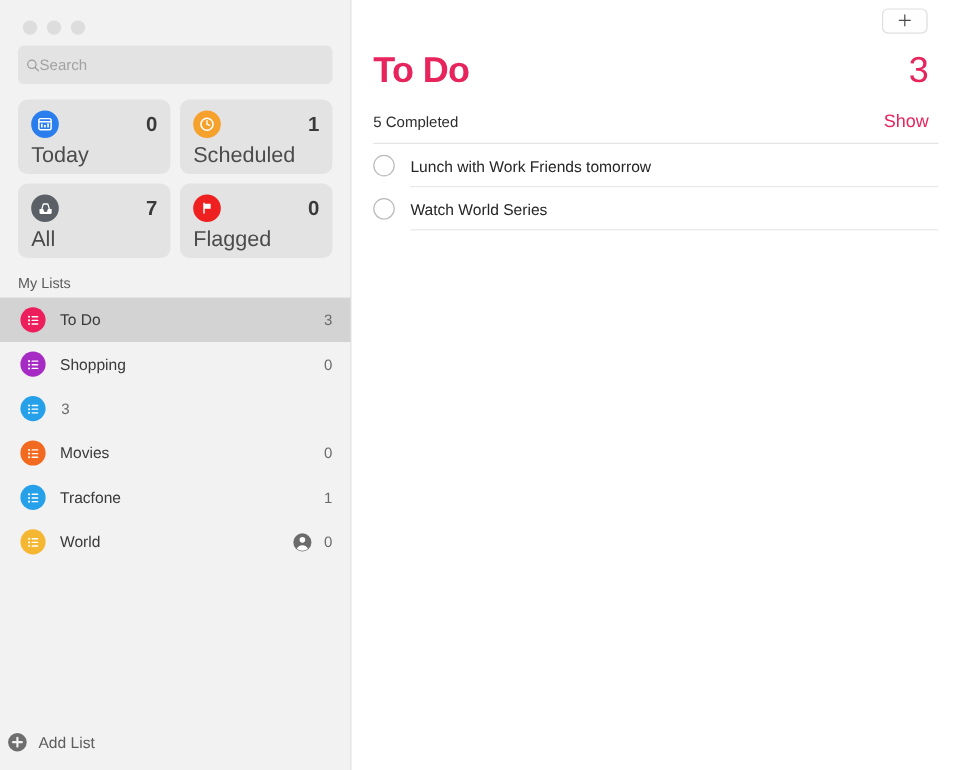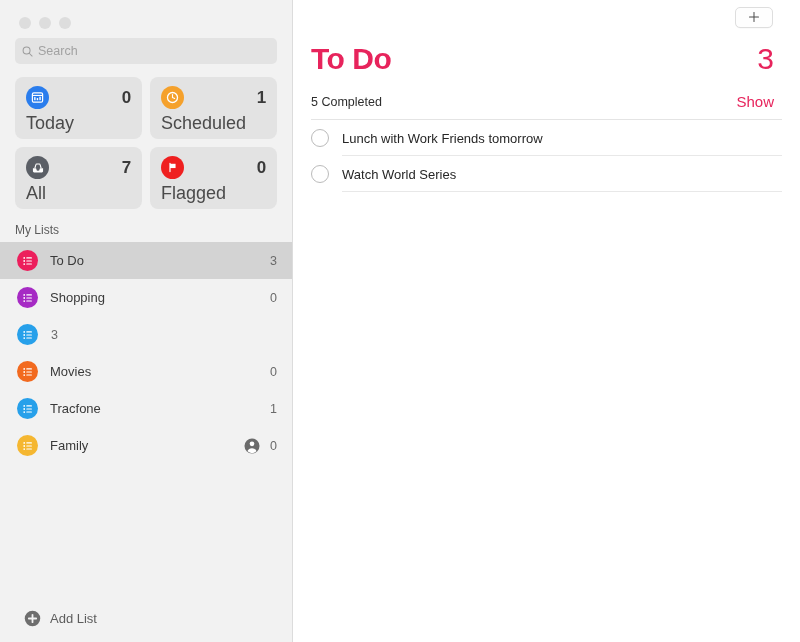--- a/index.html
+++ b/index.html
@@ -40,27 +40,26 @@
     align-items: center;
   }
   .tl-dot {
     width: 12px; height: 12px;
     border-radius: 50%;
     background: #dddddd;
   }
 
   .search-wrap { padding: 4px 15px 0 15px; }
   .search-box {
-    height: 26px;
+    height: 32px;
     background: #e3e3e3;
     border-radius: 5px;
     display: flex;
     align-items: center;
     padding: 0 7px;
-    gap: 5px;
   }
   .search-icon { flex: 0 0 auto; display:block; margin-top:0px; }
   .search-field {
     border: none;
     background: transparent;
     outline: none;
     font-family: "Liberation Sans", sans-serif;
     font-size: 12.5px;
     color: #3b3b3b;
     width: 100%;
@@ -145,21 +144,21 @@
     min-width: 8px;
     text-align: right;
   }
 
   .sidebar-spacer { flex: 1 1 auto; }
 
   .add-list {
     height: 48px;
     display: flex;
     align-items: center;
-    padding-left: 24px;
+    padding-left: 6px;
     gap: 9px;
     cursor: default;
   }
   .add-list-label {
     font-size: 13px;
     color: #5d5d5d;
   }
 
   
   #content {
@@ -427,21 +426,21 @@
         <div class="list-badge" style="background:#f5b731">
           <svg width="12" height="12" viewBox="0 0 13 13">
             <circle cx="2.4" cy="3.2" r="0.95" fill="#fff"></circle>
               <rect x="4.6" y="2.55" width="6.2" height="1.25" rx="0.6" fill="#fff"></rect>
             <circle cx="2.4" cy="6.5" r="0.95" fill="#fff"></circle>
               <rect x="4.6" y="5.85" width="6.2" height="1.25" rx="0.6" fill="#fff"></rect>
             <circle cx="2.4" cy="9.8" r="0.95" fill="#fff"></circle>
               <rect x="4.6" y="9.15" width="6.2" height="1.25" rx="0.6" fill="#fff"></rect>
           </svg>
         </div>
-        <span class="list-name">Family</span>
+        <span class="list-name">World</span>
         <svg class="shared-icon" width="16" height="16" viewBox="0 0 17 17">
           <circle cx="8.5" cy="8.5" r="8" fill="#6b6b6b"></circle>
           <circle cx="8.5" cy="6.2" r="2.5" fill="#fff"></circle>
           <path d="M3.6 14.2 a5.3 5.3 0 0 1 9.8 0 a8 8 0 0 1 -9.8 0 z" fill="#fff"></path>
         </svg>
         <span class="list-count">0</span>
       </div>
 
     </div>
 

